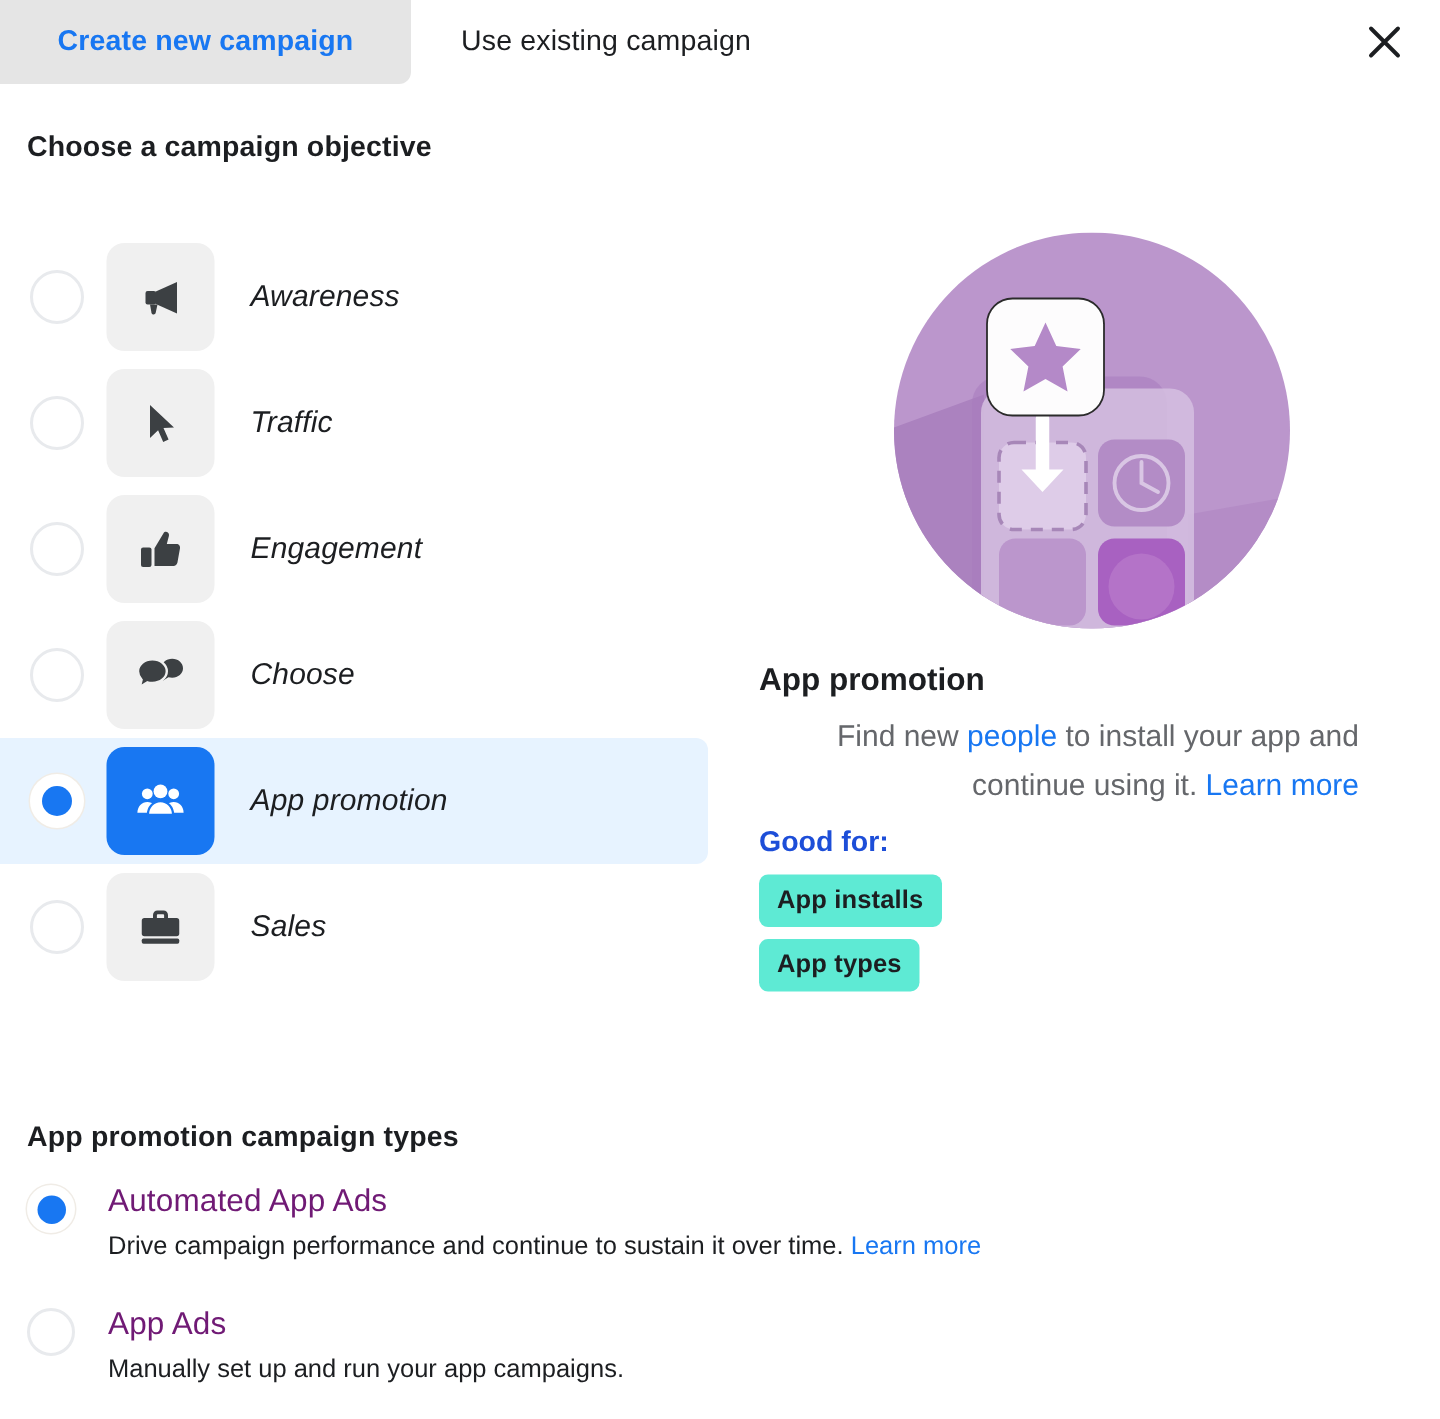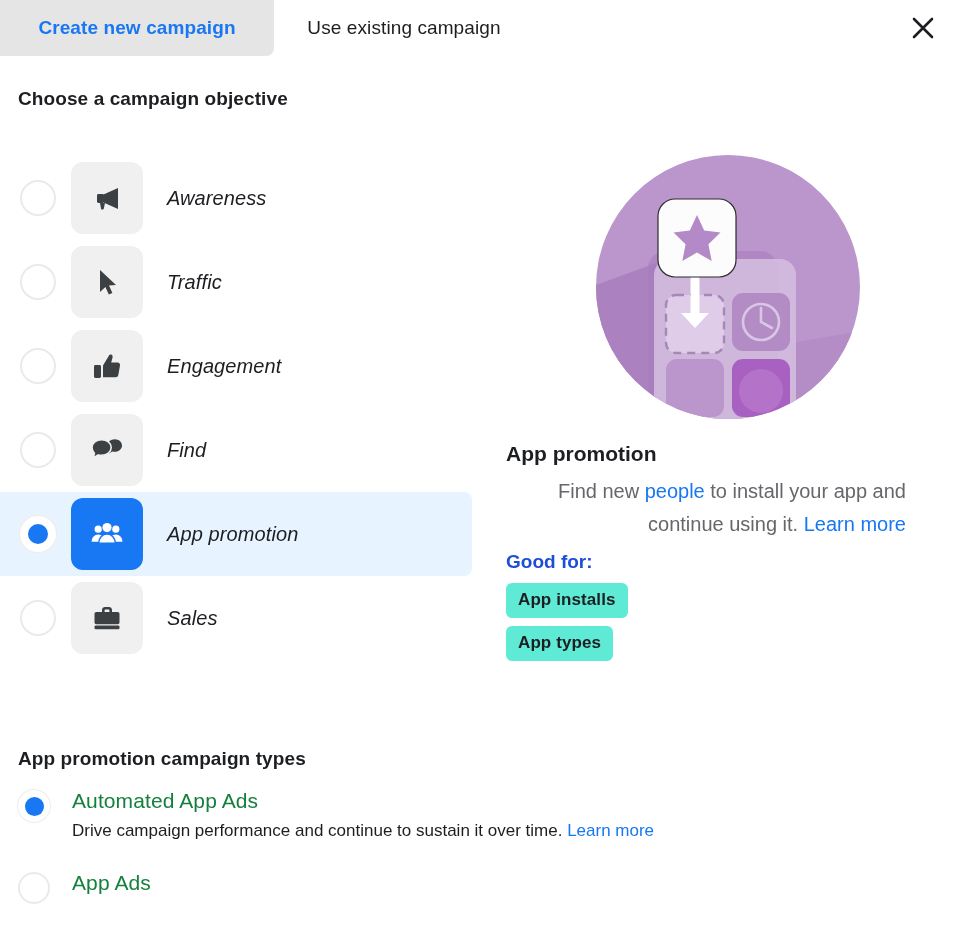--- a/index.html
+++ b/index.html
@@ -226,21 +226,21 @@
     position: absolute;
     left: 50%; top: 50%;
     width: 19px; height: 19px;
     margin: -9.5px 0 0 -9.5px;
     border-radius: 50%;
     background: #1877f2;
   }
   .type-text { margin-left: 22px; }
   .type-name {
     font-size: 21px;
-    color: #15803d;
+    color: #701a75;
     line-height: 26px;
     letter-spacing: 0.1px;
   }
   .type-desc {
     margin-top: 6px;
     font-size: 17px;
     color: #1c1e21;
     line-height: 22px;
   }
   .type-desc .lnk { color: #1877f2; cursor: pointer; }
@@ -300,21 +300,21 @@
   </div>
 
   <div class="objective-row">
     <div class="radio"></div>
     <div class="tile">
       <svg width="36" height="36" viewBox="0 0 36 36">
         <path d="M18.5 13.5 C18.5 10 21.8 7.2 25.8 7.2 C29.8 7.2 33 10 33 13.5 C33 17 29.8 19.8 25.8 19.8 C24.9 19.8 24.1 19.7 23.3 19.5 L19.5 21.8 L20.3 18.2 C19.2 17 18.5 15.4 18.5 13.5 Z" fill="#3c4043"></path>
         <path d="M3 15.5 C3 11.1 7.3 7.6 12.6 7.6 C17.9 7.6 22.2 11.1 22.2 15.5 C22.2 19.8 17.9 23.3 12.6 23.3 C11.4 23.3 10.3 23.2 9.3 22.9 L4.2 26 L5.4 21.2 C3.9 19.6 3 17.7 3 15.5 Z" fill="#3c4043" stroke="#f0f0f0" stroke-width="1.6"></path>
       </svg>
     </div>
-    <div class="objective-label">Find</div>
+    <div class="objective-label">Choose</div>
   </div>
 
   <div class="objective-row selected">
     <div class="radio checked"></div>
     <div class="tile active">
       <svg width="36" height="36" viewBox="0 0 36 36">
         <circle cx="9.2" cy="13.2" r="3.6" fill="#ffffff"></circle>
         <circle cx="26.8" cy="13.2" r="3.6" fill="#ffffff"></circle>
         <path d="M2.6 25.8 C2.6 21.6 5.6 18.6 9.2 18.6 C12.8 18.6 15.8 21.6 15.8 25.8 Z" fill="#ffffff"></path>
         <path d="M20.2 25.8 C20.2 21.6 23.2 18.6 26.8 18.6 C30.4 18.6 33.4 21.6 33.4 25.8 Z" fill="#ffffff"></path>
@@ -405,15 +405,18 @@
       <div class="type-desc">
         <span>Drive campaign performance and continue to sustain it over time. </span><span class="lnk">Learn more</span>
       </div>
     </div>
   </div>
 
   <div class="type-row">
     <div class="radio-sm"></div>
     <div class="type-text">
       <div class="type-name">App Ads</div>
+      <div class="type-desc">
+        <span>Manually set up and run your app campaigns.</span>
+      </div>
     </div>
   </div>
 </div>
 
 </body></html>

